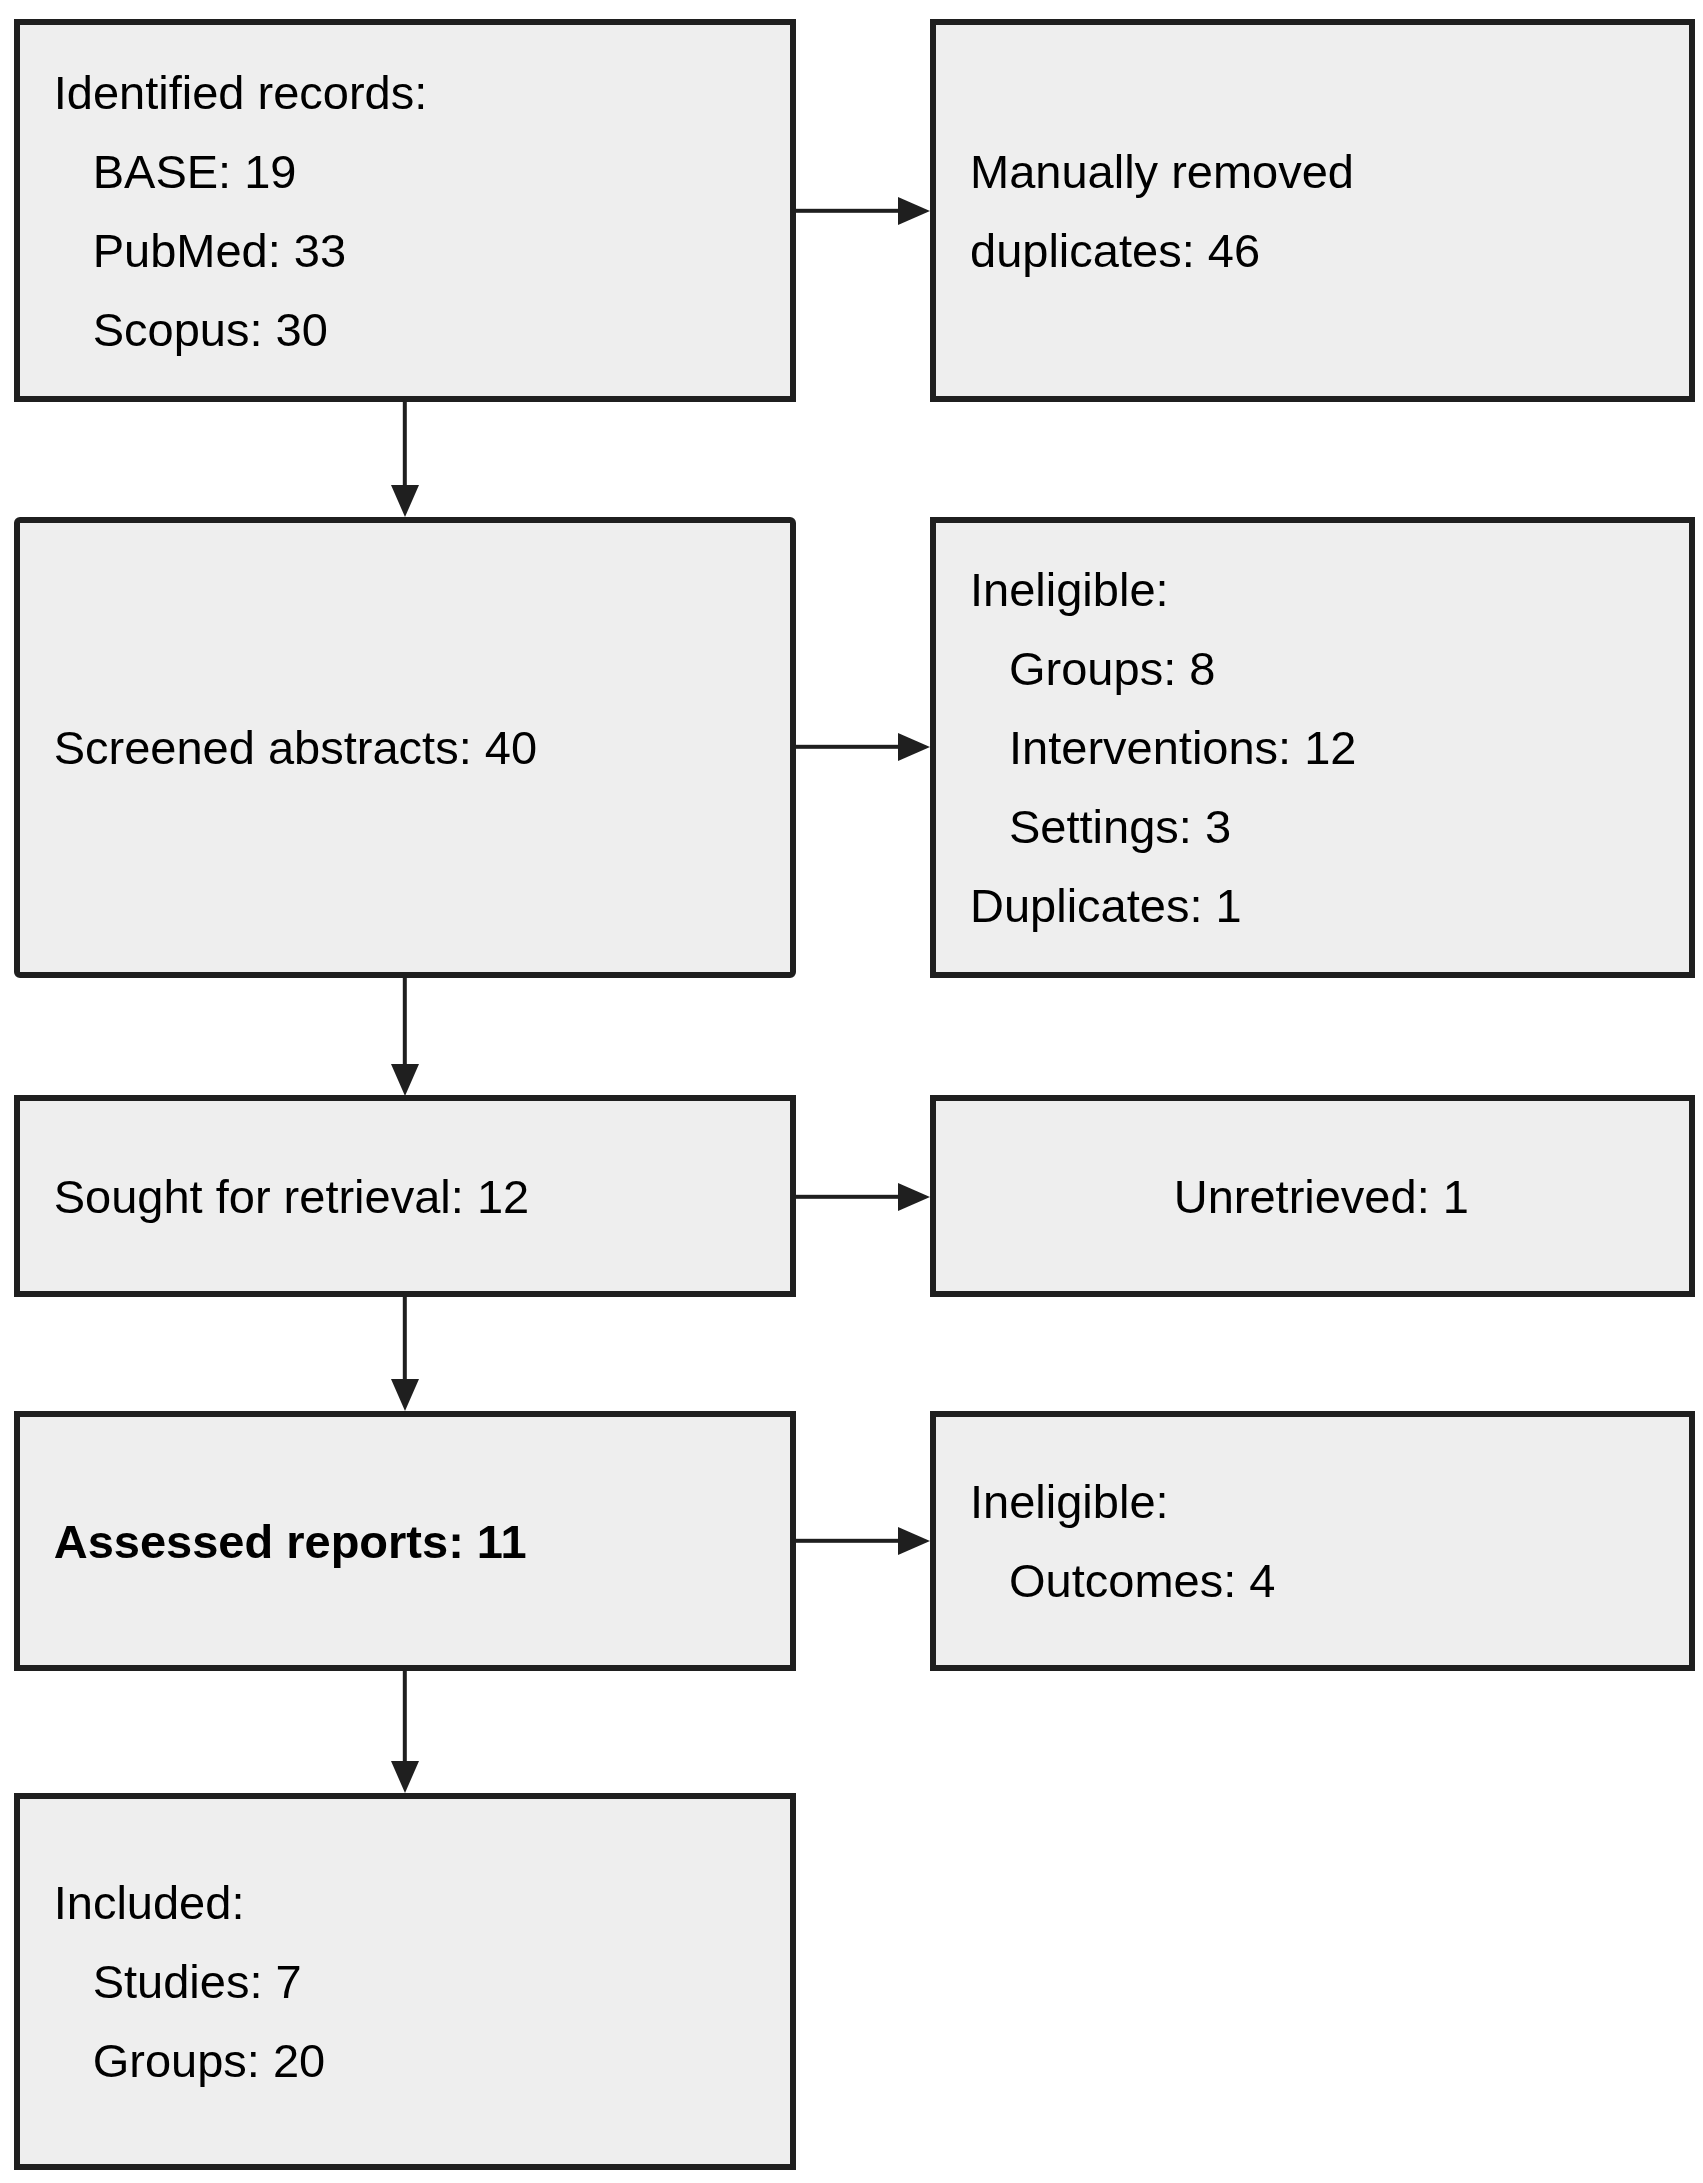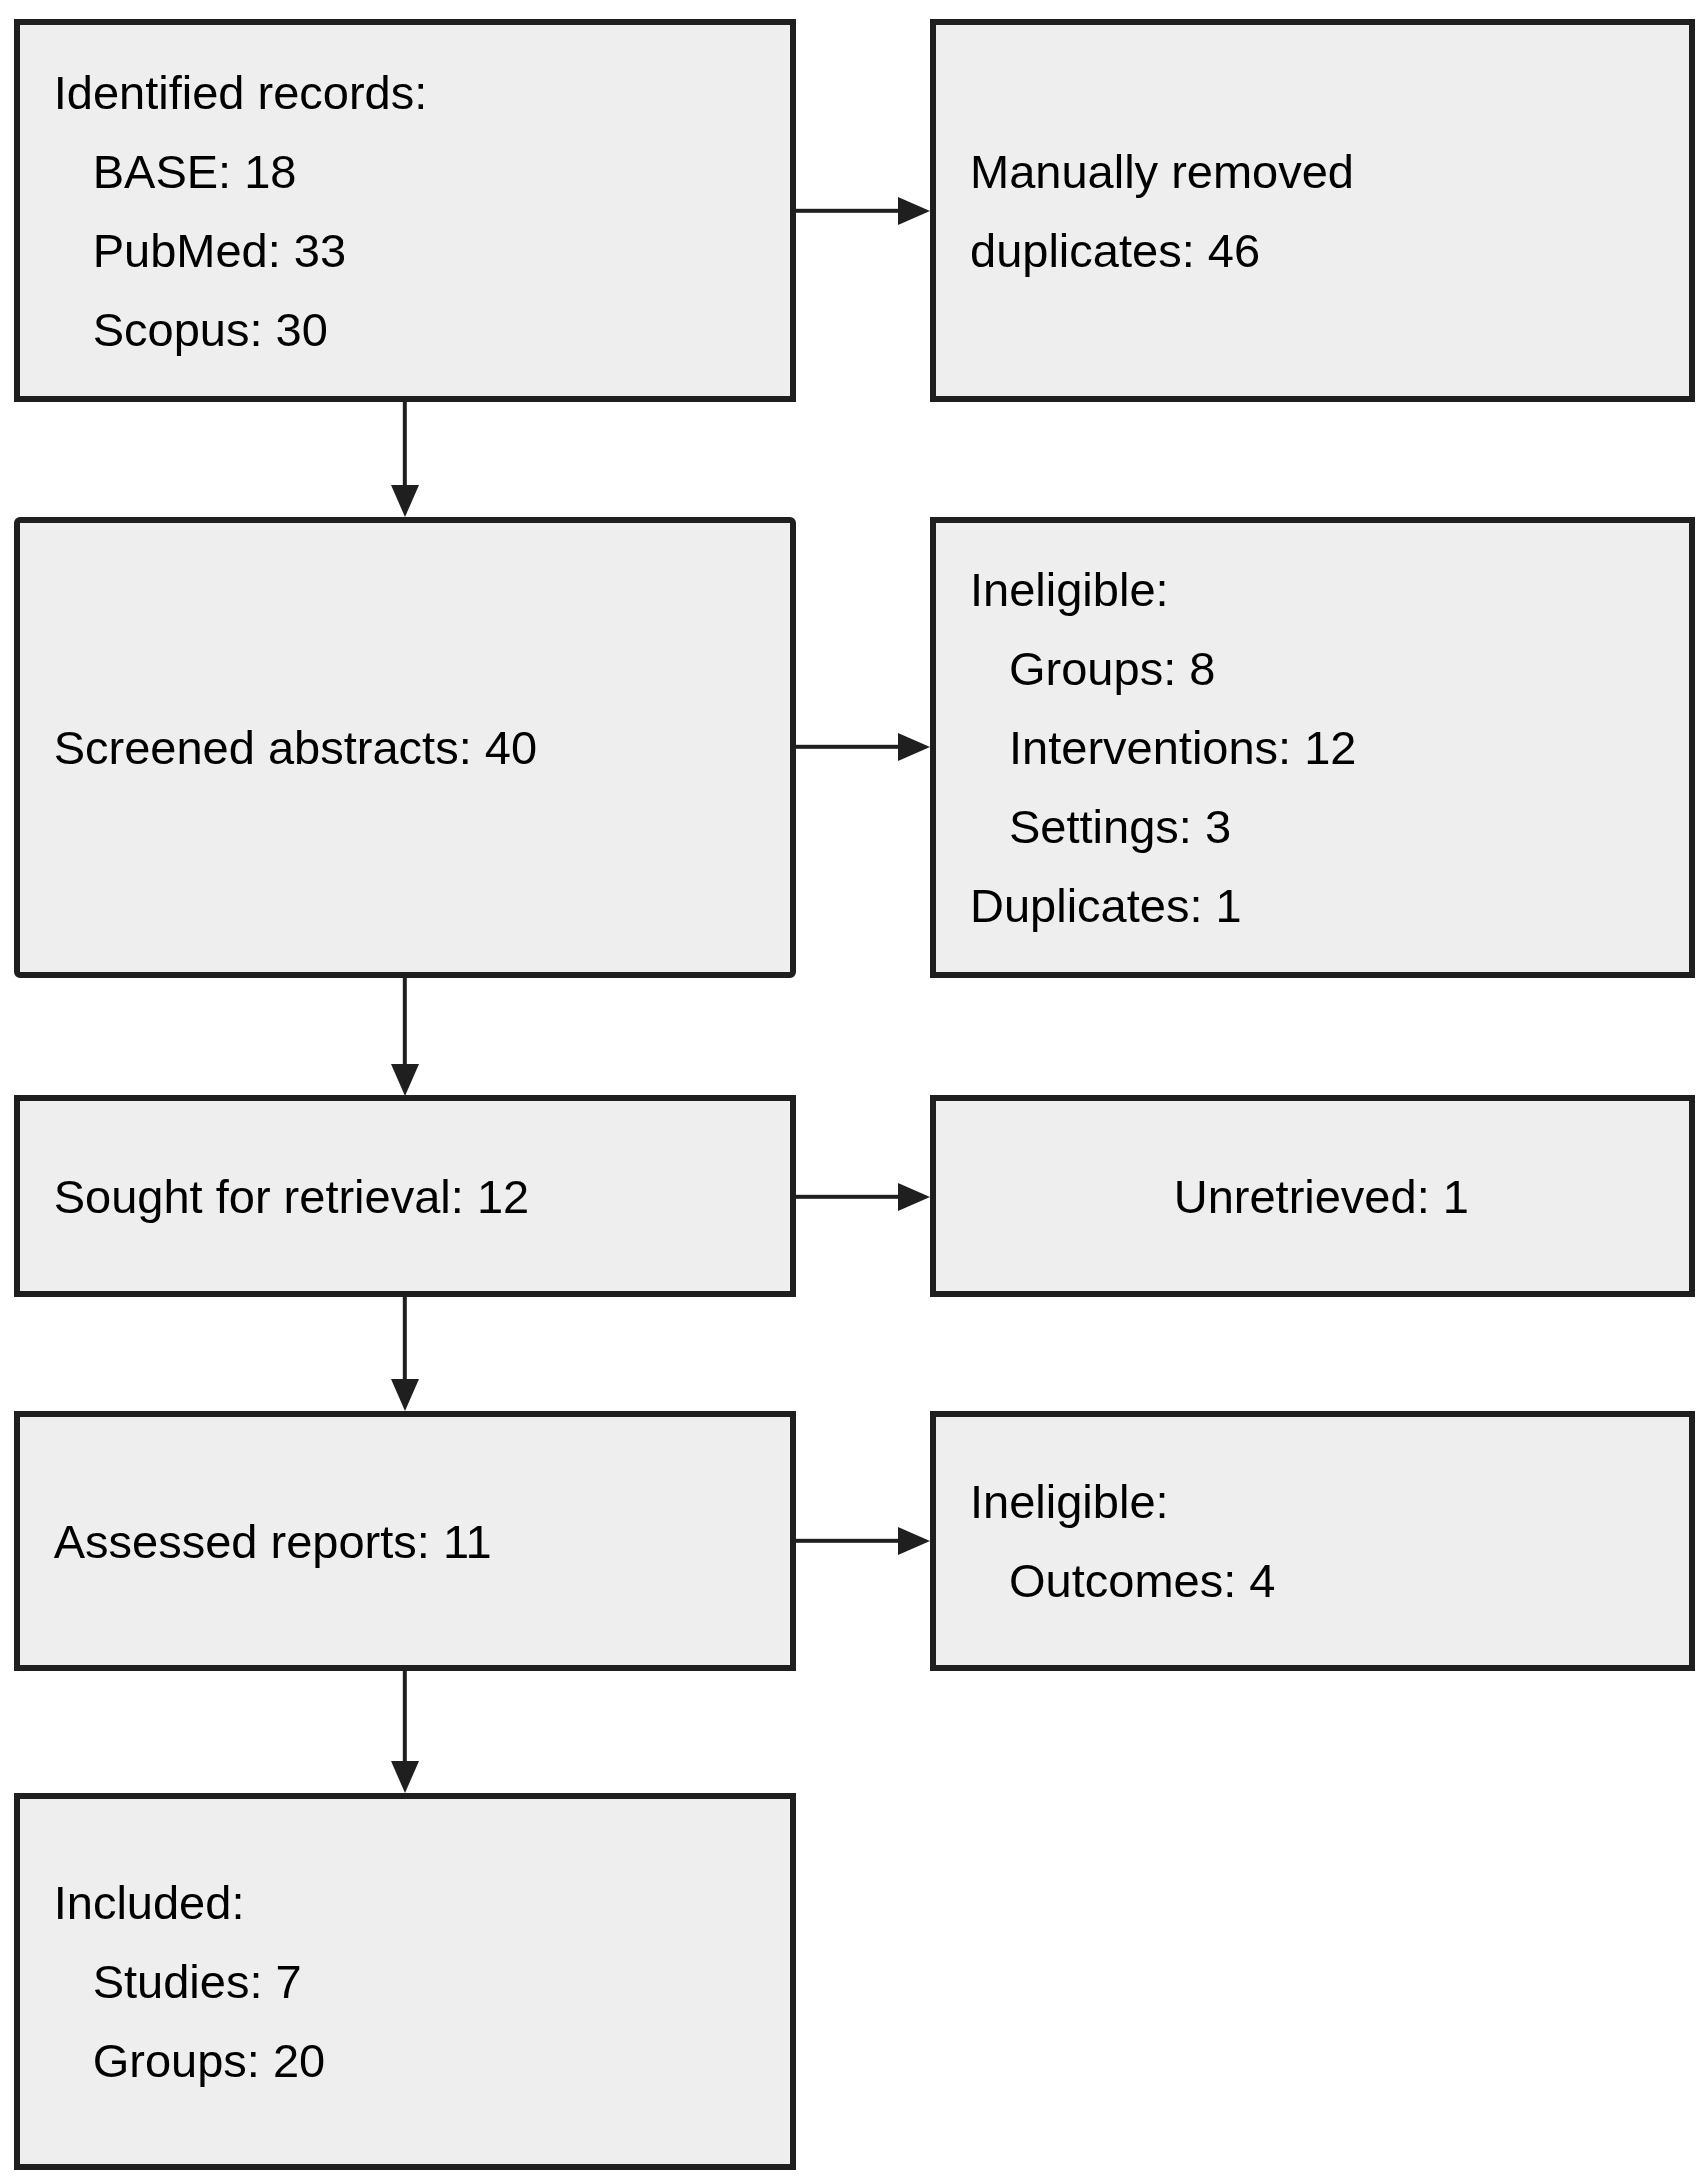--- a/index.html
+++ b/index.html
@@ -64,21 +64,21 @@
   }
 </style>
 </head>
 <body>
 
 <div class="canvas">
 
   <div class="box left-col" style="top:19px;height:383px;">
     <div>
         <div class="line">Identified records:</div>
-        <div class="line indent">BASE: 18</div>
+        <div class="line indent">BASE: 19</div>
         <div class="line indent">PubMed: 33</div>
         <div class="line indent">Scopus: 30</div>
       </div>
   </div>
   <div class="box right-col" style="top:19px;height:383px;">
     <div>
         <div class="line">Manually removed</div>
         <div class="line">duplicates: 46</div>
       </div>
   </div>
@@ -126,21 +126,21 @@
   </div>
   <div class="harrow" style="left:796px;width:134px;top:1180px;">
     <div class="shaft"></div>
     <div class="head"></div>
   </div>
   <div class="varrow" style="left:388px;top:1297px;height:114px;">
     <div class="shaft"></div>
     <div class="head"></div>
   </div>
 
-  <div class="box left-col" style="top:1411px;height:260px;">
+  <div class="box left-col" style="top:1411px;height:260px;font-weight:bold;">
     <div>
         <div class="line">Assessed reports: 11</div>
       </div>
   </div>
   <div class="box right-col" style="top:1411px;height:260px;">
     <div>
         <div class="line">Ineligible:</div>
         <div class="line indent">Outcomes: 4</div>
       </div>
   </div>

